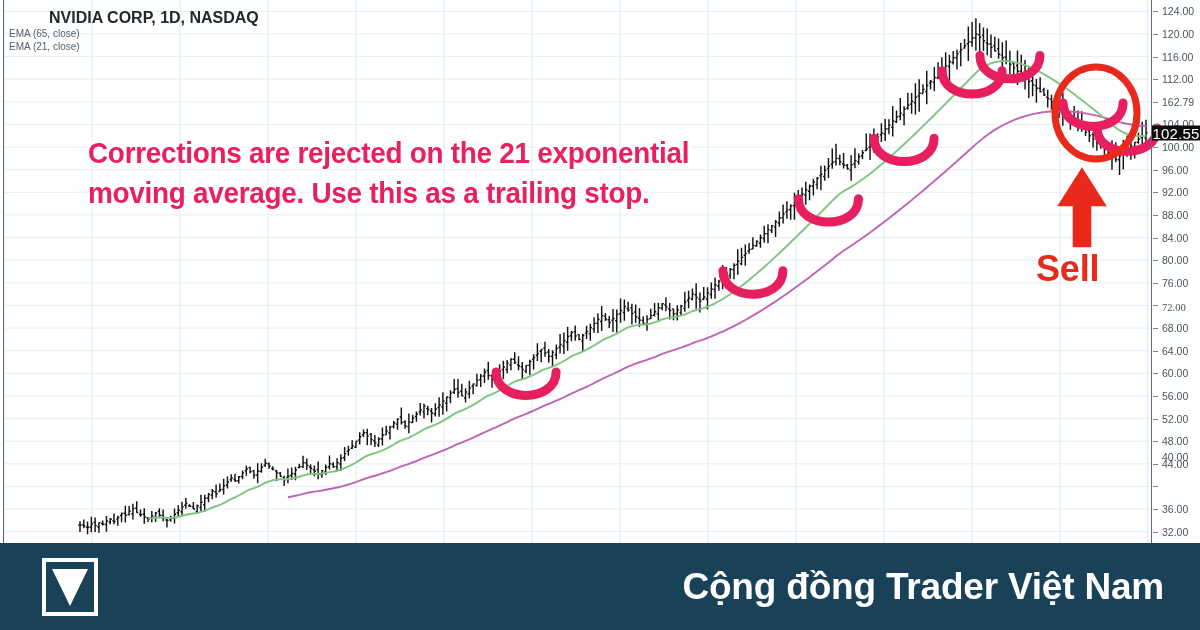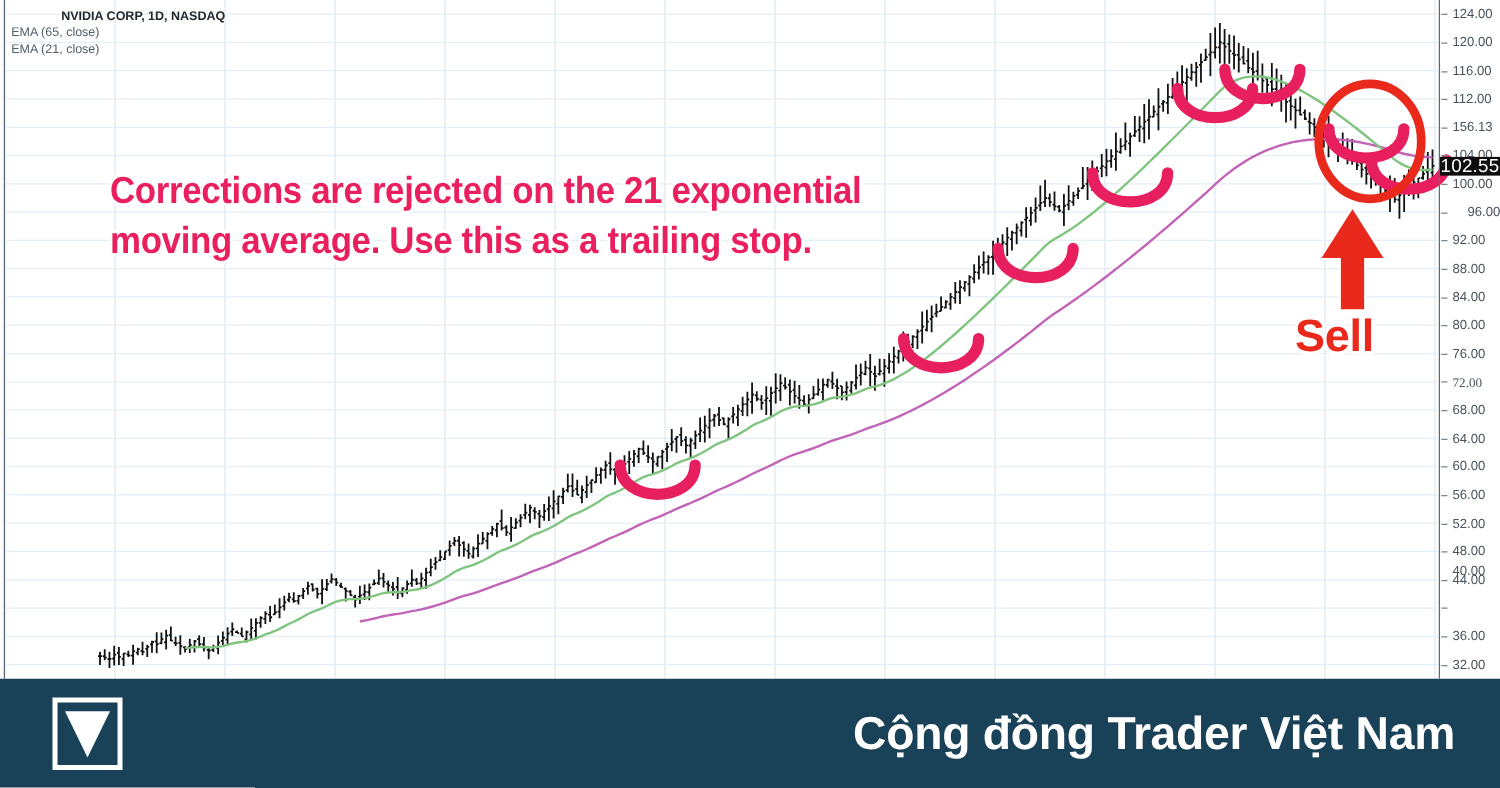--- a/index.html
+++ b/index.html
@@ -16,21 +16,21 @@
                      background:#5b6b78;}
   .chart-right-border{position:absolute;left:1151px;top:0;width:1px;height:543px;
                       background:#5b6b78;}
 
   .grid-svg{position:absolute;left:0;top:0;}
   .price-svg{position:absolute;left:0;top:0;}
   .overlay-svg{position:absolute;left:0;top:0;}
 
   
   .legend{position:absolute;left:9px;top:8px;line-height:1.28;}
-  .legend .sym{font-size:10px;font-weight:bold;color:#23282d;white-space:nowrap;padding-left:40px;}
+  .legend .sym{font-size:16px;font-weight:bold;color:#23282d;white-space:nowrap;padding-left:40px;}
   .legend .ema{font-size:10px;color:#53606b;white-space:nowrap;}
 
   
   .price-scale{position:absolute;left:1152px;top:0;width:48px;height:601px;}
   .tick{position:absolute;left:10px;font-size:10.5px;color:#48535d;
         transform:translateY(-50%);white-space:nowrap;}
   .tick-dash{position:absolute;left:1px;width:5px;height:1px;background:#7a858e;}
   .price-badge{position:absolute;left:1152px;width:48px;height:15px;
                background:#0d0d0d;color:#ffffff;font-size:15px;
                display:flex;align-items:center;justify-content:center;
@@ -168,27 +168,27 @@
       <div id="ticks">
           <div class="tick-dash" style="top: 11.3125px;"></div>
           <div class="tick" style="top: 11.3125px;">124.00</div>
           <div class="tick-dash" style="top: 33.9375px;"></div>
           <div class="tick" style="top: 33.9375px;">120.00</div>
           <div class="tick-dash" style="top: 56.5625px;"></div>
           <div class="tick" style="top: 56.5625px;">116.00</div>
           <div class="tick-dash" style="top: 79.1875px;"></div>
           <div class="tick" style="top: 79.1875px;">112.00</div>
           <div class="tick-dash" style="top: 101.812px;"></div>
-          <div class="tick" style="top: 101.812px;">156.13</div>
+          <div class="tick" style="top: 101.812px;">162.79</div>
           <div class="tick-dash" style="top: 124.438px;"></div>
           <div class="tick" style="top: 124.438px;">104.00</div>
           <div class="tick-dash" style="top: 147.062px;"></div>
           <div class="tick" style="top: 147.062px;">100.00</div>
           <div class="tick-dash" style="top: 169.688px;"></div>
-          <div class="tick" style="top: 169.688px; margin-left: 12px;">96.00</div>
+          <div class="tick" style="top: 169.688px;">96.00</div>
           <div class="tick-dash" style="top: 192.312px;"></div>
           <div class="tick" style="top: 192.312px;">92.00</div>
           <div class="tick-dash" style="top: 214.938px;"></div>
           <div class="tick" style="top: 214.938px;">88.00</div>
           <div class="tick-dash" style="top: 237.562px;"></div>
           <div class="tick" style="top: 237.562px;">84.00</div>
           <div class="tick-dash" style="top: 260.188px;"></div>
           <div class="tick" style="top: 260.188px;">80.00</div>
           <div class="tick-dash" style="top: 282.812px;"></div>
           <div class="tick" style="top: 282.812px;">76.00</div>

